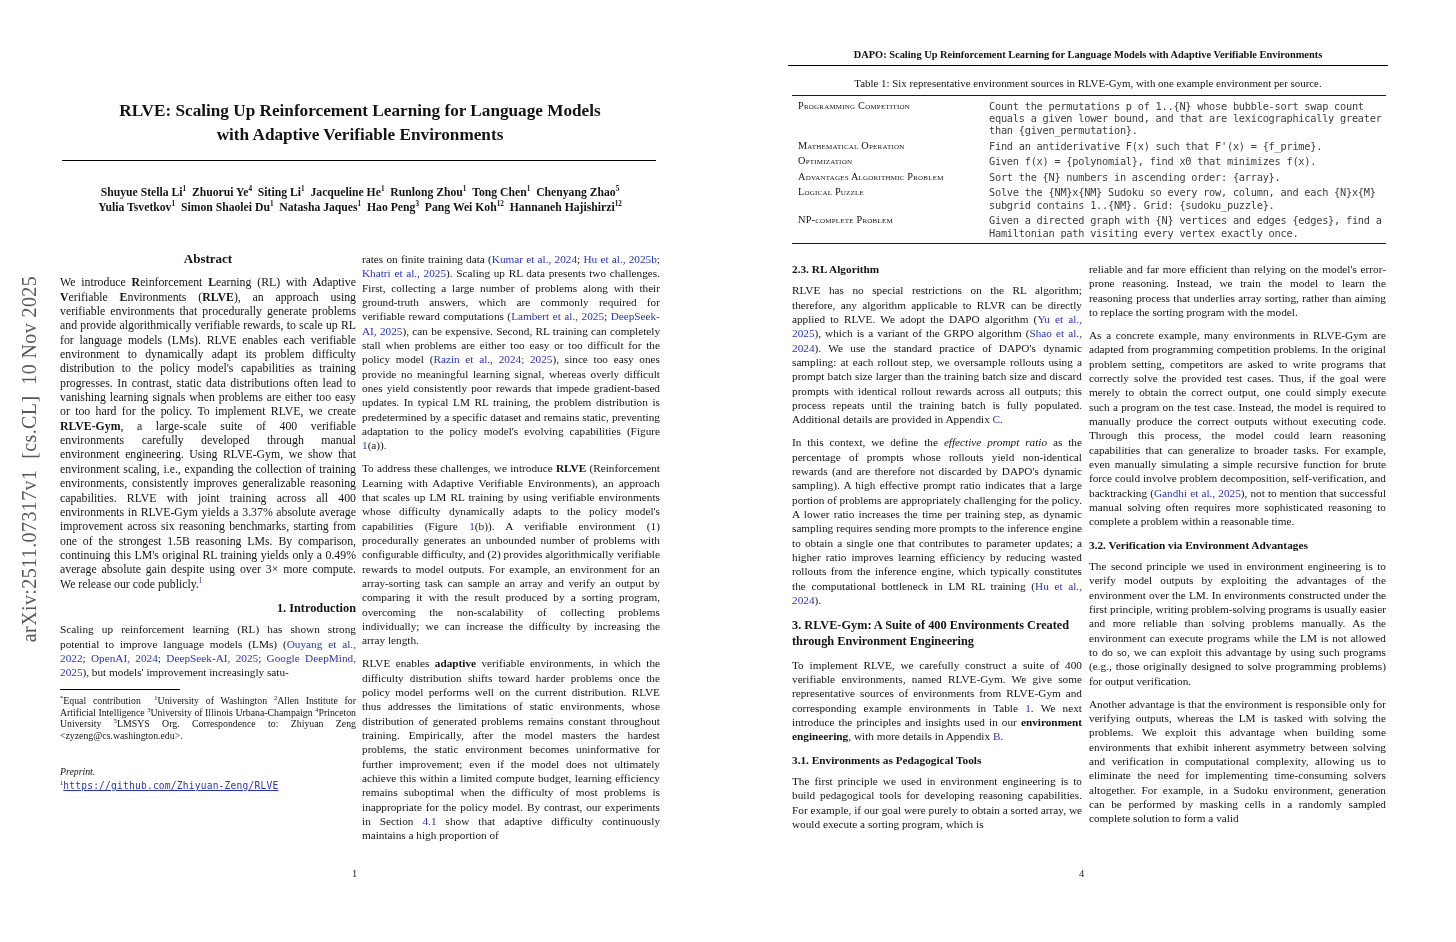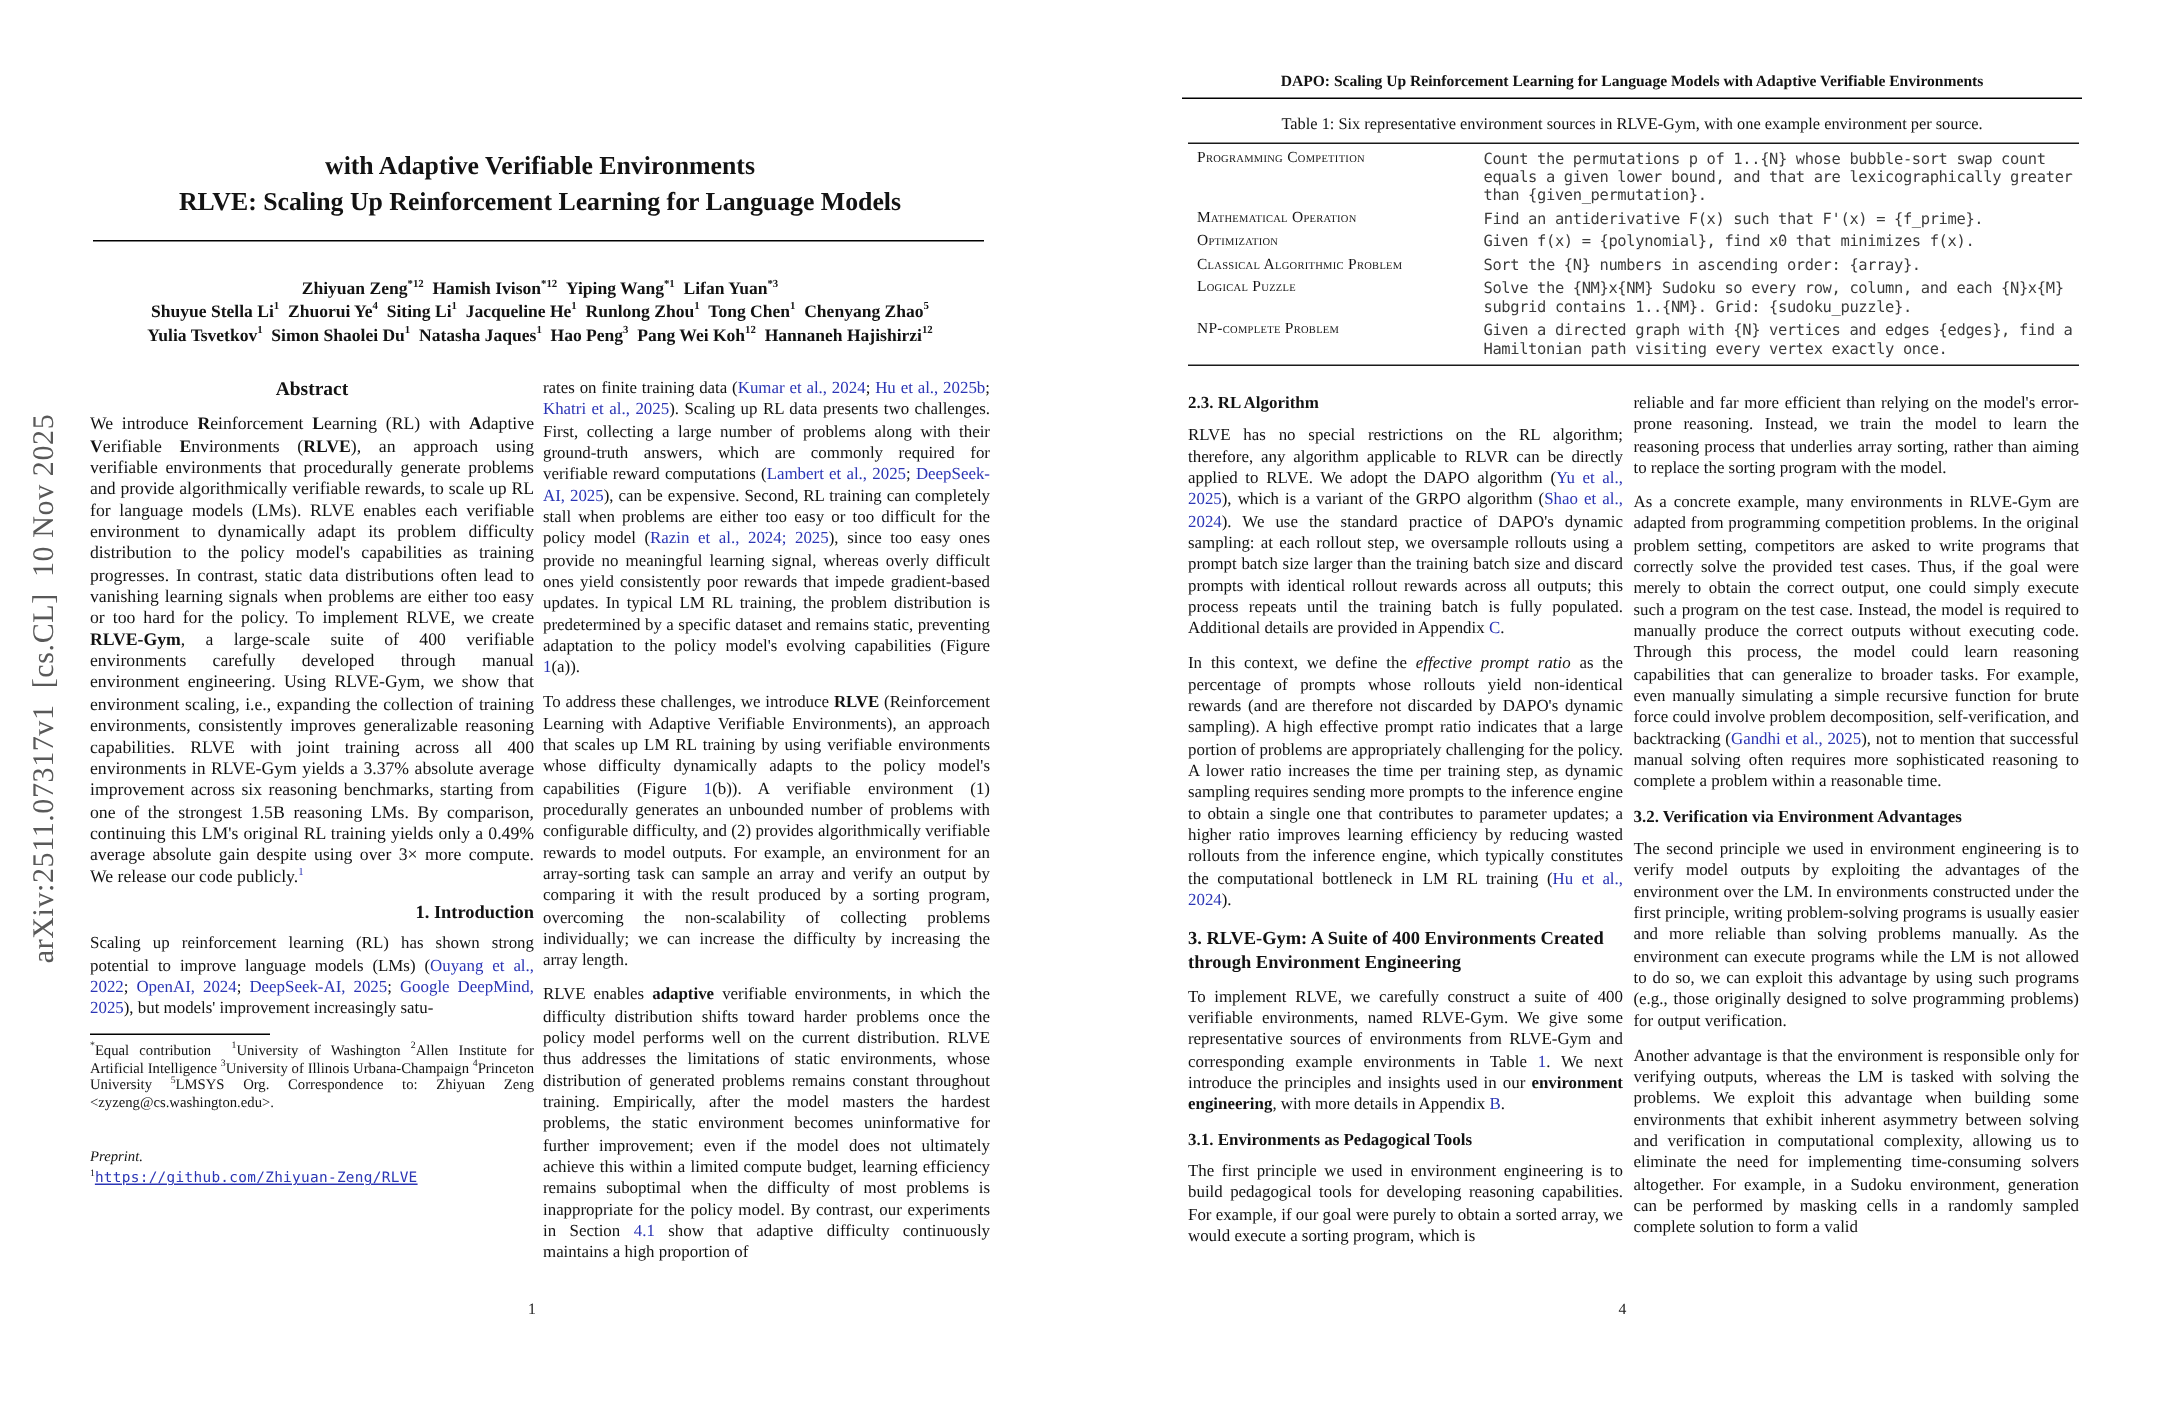--- a/index.html
+++ b/index.html
@@ -58,27 +58,26 @@
   .tcell-src{font-variant:small-caps;letter-spacing:.2px;font-size:10.3px;line-height:12.4px;}
   .tcell-desc{font-family:"DejaVu Sans Mono",monospace;font-size:10.3px;line-height:12.3px;
     color:#3c3c3c;letter-spacing:-.25px;padding-right:2px;}
 </style>
 </head>
 <body>
 
 <div class="arxiv-sidebar">arXiv:2511.07317v1&nbsp;&nbsp;[cs.CL]&nbsp;&nbsp;10 Nov 2025</div>
 
 <div class="paper-title">
+  <div>RLVE: Scaling Up Reinforcement Learning for Language Models</div>
   <div>with Adaptive Verifiable Environments</div>
-  <div>RLVE: Scaling Up Reinforcement Learning for Language Models</div>
 </div>
 <div class="title-rule"></div>
 
 <div class="authors">
-    <div class="blk blk-aline"><span>Zhiyuan Zeng</span><span class="sg-sup">*12</span><span>&nbsp;&nbsp;Hamish Ivison</span><span class="sg-sup">*12</span><span>&nbsp;&nbsp;Yiping Wang</span><span class="sg-sup">*1</span><span>&nbsp;&nbsp;Lifan Yuan</span><span class="sg-sup">*3</span></div>
     <div class="blk blk-aline"><span>Shuyue Stella Li</span><span class="sg-sup">1</span><span>&nbsp;&nbsp;Zhuorui Ye</span><span class="sg-sup">4</span><span>&nbsp;&nbsp;Siting Li</span><span class="sg-sup">1</span><span>&nbsp;&nbsp;Jacqueline He</span><span class="sg-sup">1</span><span>&nbsp;&nbsp;Runlong Zhou</span><span class="sg-sup">1</span><span>&nbsp;&nbsp;Tong Chen</span><span class="sg-sup">1</span><span>&nbsp;&nbsp;Chenyang Zhao</span><span class="sg-sup">5</span></div>
     <div class="blk blk-aline"><span>Yulia Tsvetkov</span><span class="sg-sup">1</span><span>&nbsp;&nbsp;Simon Shaolei Du</span><span class="sg-sup">1</span><span>&nbsp;&nbsp;Natasha Jaques</span><span class="sg-sup">1</span><span>&nbsp;&nbsp;Hao Peng</span><span class="sg-sup">3</span><span>&nbsp;&nbsp;Pang Wei Koh</span><span class="sg-sup">12</span><span>&nbsp;&nbsp;Hannaneh Hajishirzi</span><span class="sg-sup">12</span></div>
   </div>
 
 <div class="col" style="left:60px;top:251px;width:296px;height:650px;">
     <div class="blk blk-habstract"><span>Abstract</span></div>
     <div class="blk blk-p abstract"><span>We introduce </span><span class="sg-b">R</span><span>einforcement </span><span class="sg-b">L</span><span>earning (RL) with </span><span class="sg-b">A</span><span>daptive </span><span class="sg-b">V</span><span>erifiable </span><span class="sg-b">E</span><span>nvironments (</span><span class="sg-b">RLVE</span><span>), an approach using verifiable environments that procedurally generate problems and provide algorithmically verifiable rewards, to scale up RL for language models (LMs). RLVE enables each verifiable environment to dynamically adapt its problem difficulty distribution to the policy model's capabilities as training progresses. In contrast, static data distributions often lead to vanishing learning signals when problems are either too easy or too hard for the policy. To implement RLVE, we create </span><span class="sg-b">RLVE-Gym</span><span>, a large-scale suite of 400 verifiable environments carefully developed through manual environment engineering. Using RLVE-Gym, we show that environment scaling, i.e., expanding the collection of training environments, consistently improves generalizable reasoning capabilities. RLVE with joint training across all 400 environments in RLVE-Gym yields a 3.37% absolute average improvement across six reasoning benchmarks, starting from one of the strongest 1.5B reasoning LMs. By comparison, continuing this LM's original RL training yields only a 0.49% average absolute gain despite using over 3× more compute. We release our code publicly.</span><span class="sg-lsup">1</span></div>
     <div class="blk blk-hsec"><span>1. Introduction</span></div>
     <div class="blk blk-p"><span>Scaling up reinforcement learning (RL) has shown strong potential to improve language models (LMs) (</span><span class="sg-l">Ouyang et al., 2022</span><span>; </span><span class="sg-l">OpenAI, 2024</span><span>; </span><span class="sg-l">DeepSeek-AI, 2025</span><span>; </span><span class="sg-l">Google DeepMind, 2025</span><span>), but models' improvement increasingly satu-</span></div>
     <div class="blk blk-fnrule"></div>
@@ -108,21 +107,21 @@
       </div>
       <div class="trow">
         <div class="tcell-src">Mathematical Operation</div>
         <div class="tcell-desc">Find an antiderivative F(x) such that F'(x) = {f_prime}.</div>
       </div>
       <div class="trow">
         <div class="tcell-src">Optimization</div>
         <div class="tcell-desc">Given f(x) = {polynomial}, find x0 that minimizes f(x).</div>
       </div>
       <div class="trow">
-        <div class="tcell-src">Classical Algorithmic Problem</div>
+        <div class="tcell-src">Advantages Algorithmic Problem</div>
         <div class="tcell-desc">Sort the {N} numbers in ascending order: {array}.</div>
       </div>
       <div class="trow">
         <div class="tcell-src">Logical Puzzle</div>
         <div class="tcell-desc">Solve the {NM}x{NM} Sudoku so every row, column, and each {N}x{M} subgrid contains 1..{NM}. Grid: {sudoku_puzzle}.</div>
       </div>
       <div class="trow">
         <div class="tcell-src">NP-complete Problem</div>
         <div class="tcell-desc">Given a directed graph with {N} vertices and edges {edges}, find a Hamiltonian path visiting every vertex exactly once.</div>
       </div>

